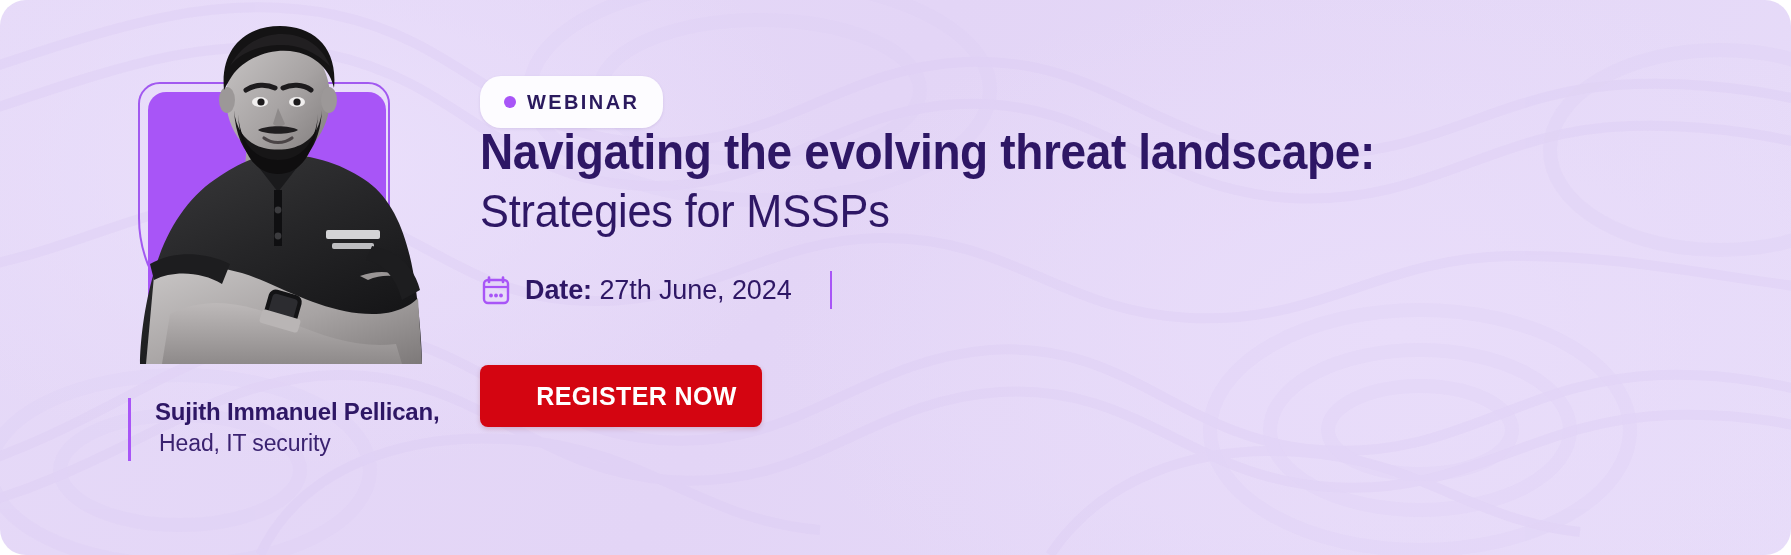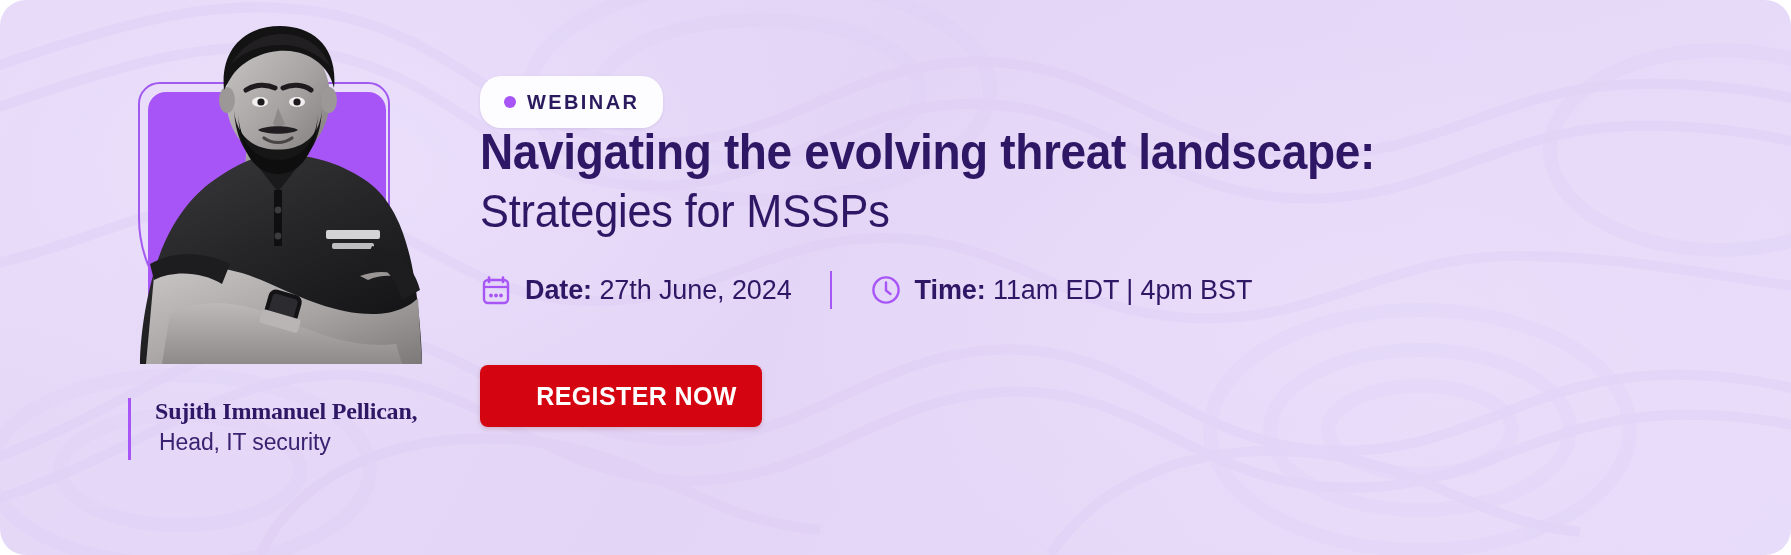--- a/index.html
+++ b/index.html
@@ -201,21 +201,20 @@
     letter-spacing: 3.2px;
     color: #4a2a84;
     margin: 0 0 6px 0;
   }
   .presenter-name {
     font-size: 24px;
     font-weight: bold;
     color: #2e1765;
     margin: 0 0 3px 0;
     letter-spacing: -0.2px;
-    font-family: Liberation Serif, serif;
   }
   .presenter-role {
     font-size: 23px;
     font-weight: normal;
     color: #3a2270;
     margin: 4px;
     letter-spacing: -0.1px;
   }
 </style>
 </head>
@@ -373,26 +372,19 @@
           <path d="M4,13 L28,13" stroke="#a855f7" stroke-width="2.2"></path>
           <circle cx="11" cy="21.5" r="1.9" fill="#a855f7"></circle>
           <circle cx="16" cy="21.5" r="1.9" fill="#a855f7"></circle>
           <circle cx="21" cy="21.5" r="1.9" fill="#a855f7"></circle>
         </svg>
         <span class="meta-text"><b>Date:</b> <span>27th June, 2024</span></span>
       </div>
 
       <div class="meta-sep"></div>
 
-      <div class="meta-item">
-        <svg class="meta-icon" width="32" height="32" viewBox="0 0 32 32">
-          <circle cx="16" cy="16" r="12.6" fill="none" stroke="#a855f7" stroke-width="2.4"></circle>
-          <path d="M16,8.5 L16,16.5 L20.5,20" fill="none" stroke="#a855f7" stroke-width="2.4" stroke-linecap="round" stroke-linejoin="round"></path>
-        </svg>
-        <span class="meta-text"><b>Time:</b> <span>11am EDT | 4pm BST</span></span>
-      </div>
 
     </div>
 
     <button class="cta">REGISTER NOW</button>
 
   </div>
 </div>
 
 </body></html>

